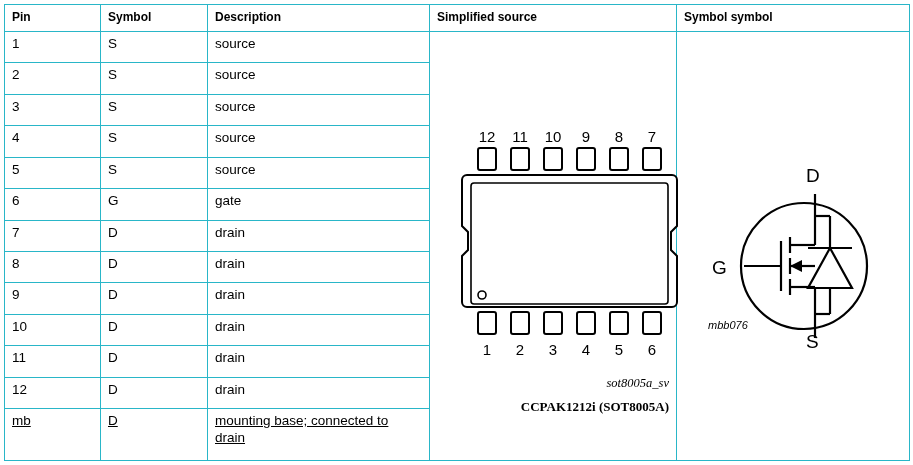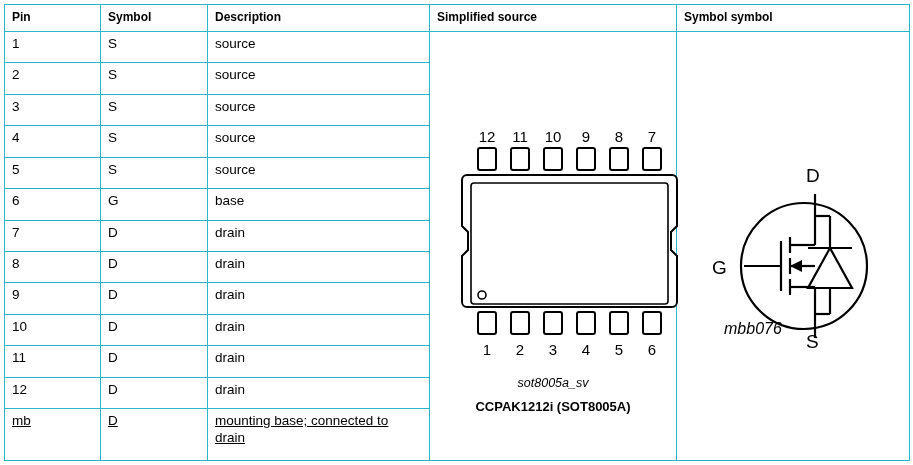--- a/index.html
+++ b/index.html
@@ -60,43 +60,44 @@
   .graphic-inner {
     position: relative;
     width: 100%;
     height: 100%;
     min-height: 420px;
   }
   .outline-caption {
     position: absolute;
     left: 0;
     right: 0;
-    text-align: center;
+    text-align: right;
     font-size: 13.5px;
+    font-family: Liberation Serif, serif;
   }
   .cap-italic {
     font-style: italic;
     font-size: 12.5px;
     top: 340px;
   }
   .cap-bold {
     font-weight: bold;
     font-size: 13px;
     top: 363px;
   }
   .svg-holder {
     position: absolute;
     top: 0;
     left: 0;
   }
   .graphic-caption {
     position: absolute;
     font-style: italic;
-    font-size: 16px;
-    left: 40px;
+    font-size: 11px;
+    left: 24px;
     top: 283px;
   }
   .row-mb td { line-height: 1.25; text-decoration: underline; }
 </style>
 </head>
 <body>
 
 <div class="sheet">
   <table class="pintable">
     <colgroup>
@@ -237,21 +238,21 @@
         <td>source</td>
       </tr>
       <tr>
         <td>5</td>
         <td>S</td>
         <td>source</td>
       </tr>
       <tr>
         <td>6</td>
         <td>G</td>
-        <td>base</td>
+        <td>gate</td>
       </tr>
       <tr>
         <td>7</td>
         <td>D</td>
         <td>drain</td>
       </tr>
       <tr>
         <td>8</td>
         <td>D</td>
         <td>drain</td>

